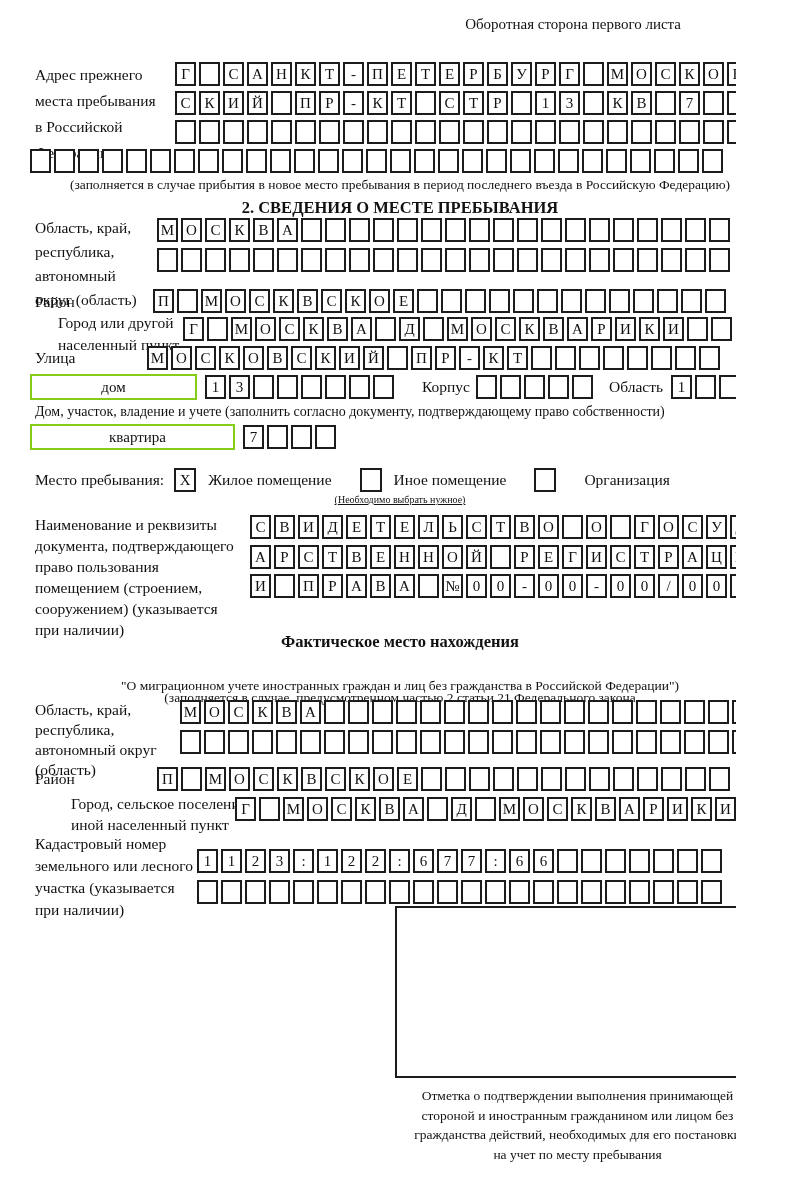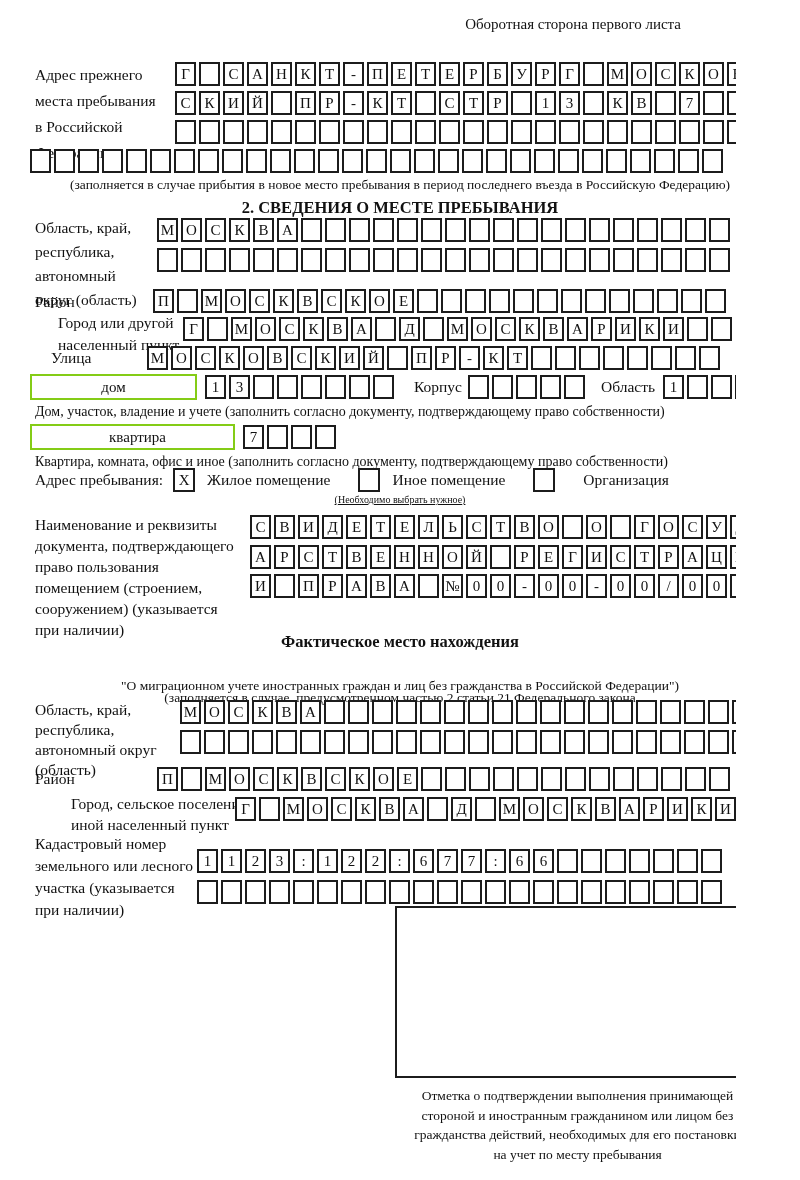--- a/index.html
+++ b/index.html
@@ -257,21 +257,21 @@
       <span class="cell">В</span>
       <span class="cell">А</span>
       <span class="cell">Р</span>
       <span class="cell">И</span>
       <span class="cell">К</span>
       <span class="cell">И</span>
       <span class="cell"></span>
       <span class="cell"></span>
     </div>
 
-  <div class="abs lbl" style="left:35px;top:349px;margin-left:16px;">Улица</div>
+  <div class="abs lbl" style="left:35px;top:349px;">Улица</div>
   <div class="abs boxrow" style="left:147px;top:346px;">
       <span class="cell">М</span>
       <span class="cell">О</span>
       <span class="cell">С</span>
       <span class="cell">К</span>
       <span class="cell">О</span>
       <span class="cell">В</span>
       <span class="cell">С</span>
       <span class="cell">К</span>
       <span class="cell">И</span>
@@ -297,21 +297,21 @@
     <div class="boxrow" style="margin-left:8px;">
         <span class="cell">1</span>
         <span class="cell">3</span>
         <span class="cell"></span>
         <span class="cell"></span>
         <span class="cell"></span>
         <span class="cell"></span>
         <span class="cell"></span>
         <span class="cell"></span>
       </div>
-    <span class="inlbl" style="margin-left:20px;">Корпус</span>
+    <span class="inlbl" style="margin-left:28px;">Корпус</span>
     <div class="boxrow" style="margin-left:6px;">
         <span class="cell"></span>
         <span class="cell"></span>
         <span class="cell"></span>
         <span class="cell"></span>
         <span class="cell"></span>
       </div>
     <span class="inlbl" style="margin-left:16px;">Область</span>
     <div class="boxrow" style="margin-left:8px;">
         <span class="cell">1</span>
@@ -324,24 +324,23 @@
 
   <div class="abs hrow" style="left:30px;top:424px;">
     <div class="labelbox" style="width:205px;padding-left:10px;">квартира</div>
     <div class="boxrow" style="margin-left:8px;">
         <span class="cell">7</span>
         <span class="cell"></span>
         <span class="cell"></span>
         <span class="cell"></span>
       </div>
   </div>
-  <div class="abs cap" style="left:35px;top:454px;">Квартира, комната, офис и иное (заполнить согласно документу, подтверждающему право собственности)</div>
 
   <div class="abs hrow" style="left:35px;top:468px;">
-    <span class="inlbl">Адрес пребывания:</span>
+    <span class="inlbl">Место пребывания:</span>
     <span class="cell cb" style="margin-left:10px;">X</span>
     <span class="inlbl" style="margin-left:12px;">Жилое помещение</span>
     <span class="cell cb" style="margin-left:28px;"></span>
     <span class="inlbl" style="margin-left:12px;">Иное помещение</span>
     <span class="cell cb" style="margin-left:28px;"></span>
     <span class="inlbl" style="margin-left:28px;">Организация</span>
   </div>
   <div class="abs capc" style="top:494px;font-size:10px;text-decoration:underline;">(Необходимо выбрать нужное)</div>
 
   <div class="abs lbl" style="left:35px;top:514px;width:215px;line-height:21px;">Наименование и реквизиты

